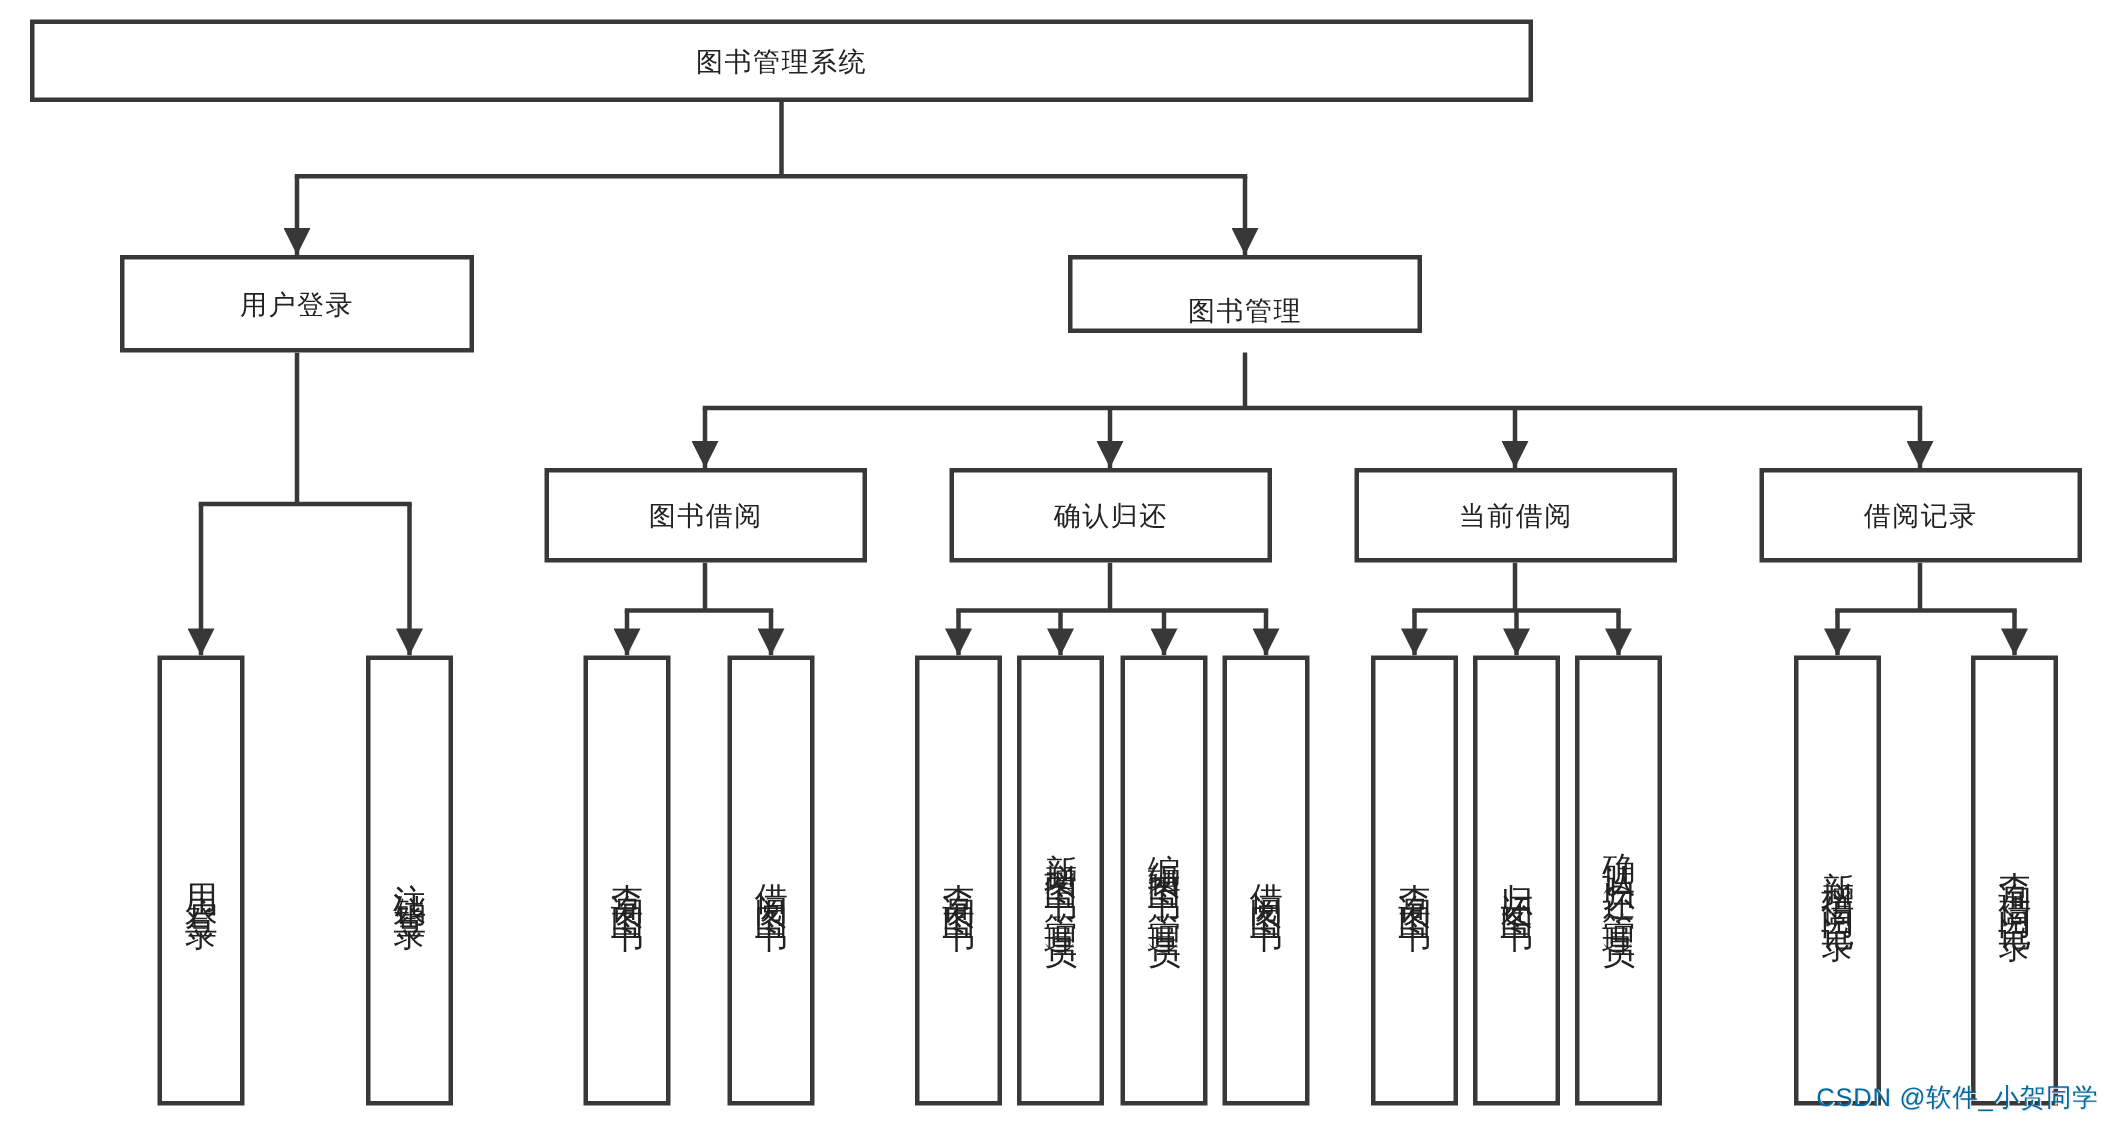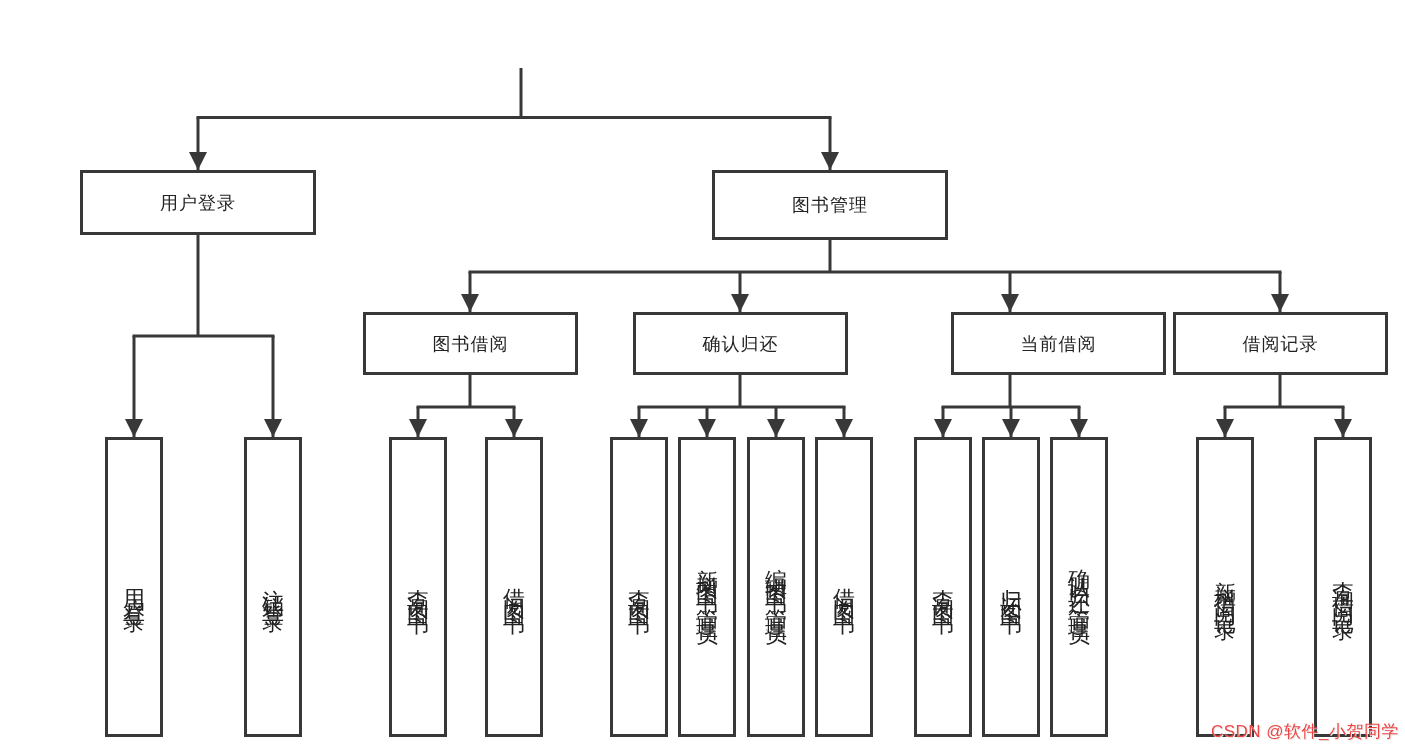--- a/index.html
+++ b/index.html
@@ -48,21 +48,21 @@
     font-size: 22px;
     letter-spacing: 8px;
     line-height: 1.1;
     white-space: nowrap;
   }
   .watermark {
     position: absolute;
     right: 6px;
     bottom: 4px;
     font-size: 17px;
-    color: #ef4444;
+    color: #0369a1;
     letter-spacing: 0.5px;
     z-index: 3;
     text-shadow: 1px 1px 0 #e8e8e8;
   }
 </style>
 </head>
 <body>
 
 <div class="canvas">
 
@@ -109,35 +109,38 @@
       <line x1="1011" y1="407" x2="1011" y2="437" marker-end="url(#arrow)"></line>
       <line x1="1079" y1="407" x2="1079" y2="437" marker-end="url(#arrow)"></line>
 
       <line x1="1280" y1="375" x2="1280" y2="407"></line>
       <line x1="1223.5" y1="407" x2="1344.5" y2="407"></line>
       <line x1="1225" y1="407" x2="1225" y2="437" marker-end="url(#arrow)"></line>
       <line x1="1343" y1="407" x2="1343" y2="437" marker-end="url(#arrow)"></line>
     </g>
   </svg>
 
+  <div class="hbox" style="left:20px; top:13px; width:1002px; height:55px;">
+    <span>图书管理系统</span>
+  </div>
 
   <div class="hbox" style="left:80px; top:170px; width:236px; height:65px;">
     <span>用户登录</span>
   </div>
-  <div class="hbox" style="left:712px; top:170px; width:236px; height:70px;">
+  <div class="hbox" style="left:712px; top:170px; width:236px; height:52px;align-items:flex-end;">
     <span>图书管理</span>
   </div>
 
   <div class="hbox" style="left:363px; top:312px; width:215px; height:63px;">
     <span>图书借阅</span>
   </div>
   <div class="hbox" style="left:633px; top:312px; width:215px; height:63px;">
     <span>确认归还</span>
   </div>
-  <div class="hbox" style="left:903px; top:312px; width:215px; height:63px;margin-left:48px;">
+  <div class="hbox" style="left:903px; top:312px; width:215px; height:63px;">
     <span>当前借阅</span>
   </div>
   <div class="hbox" style="left:1173px; top:312px; width:215px; height:63px;">
     <span>借阅记录</span>
   </div>
 
   <div class="vbox" style="left:105px;">
     <span class="vtext">用户登录</span>
   </div>
   <div class="vbox" style="left:244px;">

